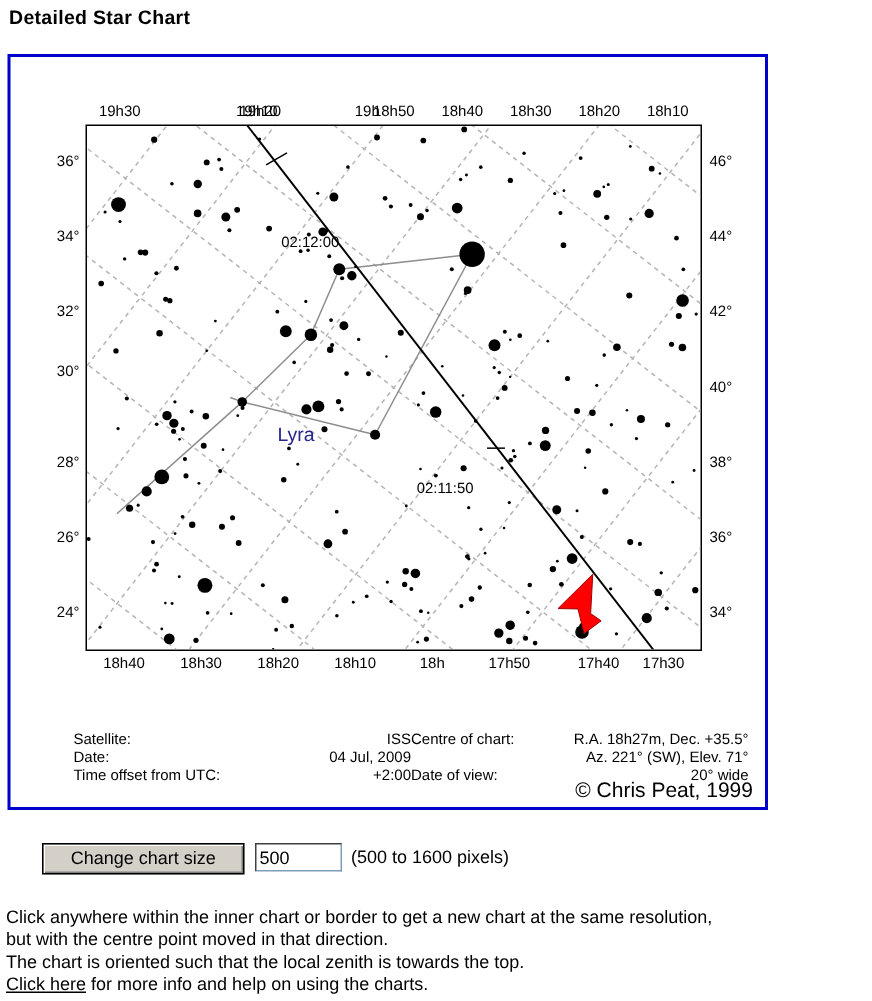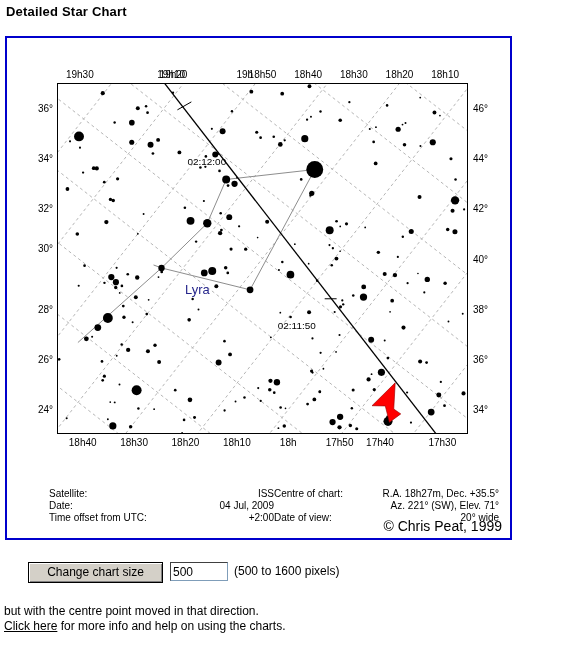--- a/index.html
+++ b/index.html
@@ -128,21 +128,21 @@
       <span class="axis-label axis-top" style="left: 392.5px; top: 31px;">18h20</span>
       <span class="axis-label axis-top" style="left: 438.167px; top: 31px;">18h10</span>
     </div>
   <div id="axis-bottom">
       <span class="axis-label axis-bottom" style="left: 75.6875px; top: 399px;">18h40</span>
       <span class="axis-label axis-bottom" style="left: 127.062px; top: 399px;">18h30</span>
       <span class="axis-label axis-bottom" style="left: 178.438px; top: 399px;">18h20</span>
       <span class="axis-label axis-bottom" style="left: 229.812px; top: 399px;">18h10</span>
       <span class="axis-label axis-bottom" style="left: 281.188px; top: 399px;">18h</span>
       <span class="axis-label axis-bottom" style="left: 332.562px; top: 399px;">17h50</span>
-      <span class="axis-label axis-bottom" style="left: 373px; top: 399px; text-align: center;">17h40</span>
+      <span class="axis-label axis-bottom" style="left: 392px; top: 399px; text-align: center;">17h40</span>
       <span class="axis-label axis-bottom" style="left: 435.312px; top: 399px;">17h30</span>
     </div>
   <div id="axis-left">
       <span class="axis-label axis-left" style="top: 70.0714px; left: 20px; width: 26px;">36°</span>
       <span class="axis-label axis-left" style="top: 120.214px; left: 20px; width: 26px;">34°</span>
       <span class="axis-label axis-left" style="top: 170.357px; left: 20px; width: 26px;">32°</span>
       <span class="axis-label axis-left" style="top: 210px; left: 20px; width: 26px;">30°</span>
       <span class="axis-label axis-left" style="top: 270.643px; left: 20px; width: 26px;">28°</span>
       <span class="axis-label axis-left" style="top: 320.786px; left: 20px; width: 26px;">26°</span>
       <span class="axis-label axis-left" style="top: 370.929px; left: 20px; width: 26px;">24°</span>
@@ -508,15 +508,17 @@
   <div id="copyright">© Chris Peat, 1999</div>
 </div>
 
 <div id="controls">
   <button id="size-button" type="button">Change chart size</button>
   <input id="size-input" type="text" value="500" style="">
   <span id="size-hint">(500 to 1600 pixels)</span>
 </div>
 
 <div id="footer">
+  <div class="line">Click anywhere within the inner chart or border to get a new chart at the same resolution,</div>
   <div class="line">but with the centre point moved in that direction.</div>
+  <div class="line">The chart is oriented such that the local zenith is towards the top.</div>
   <div class="line"><a id="help-link" href="#">Click here</a><span> for more info and help on using the charts.</span></div>
 </div>
 
 </body></html>

